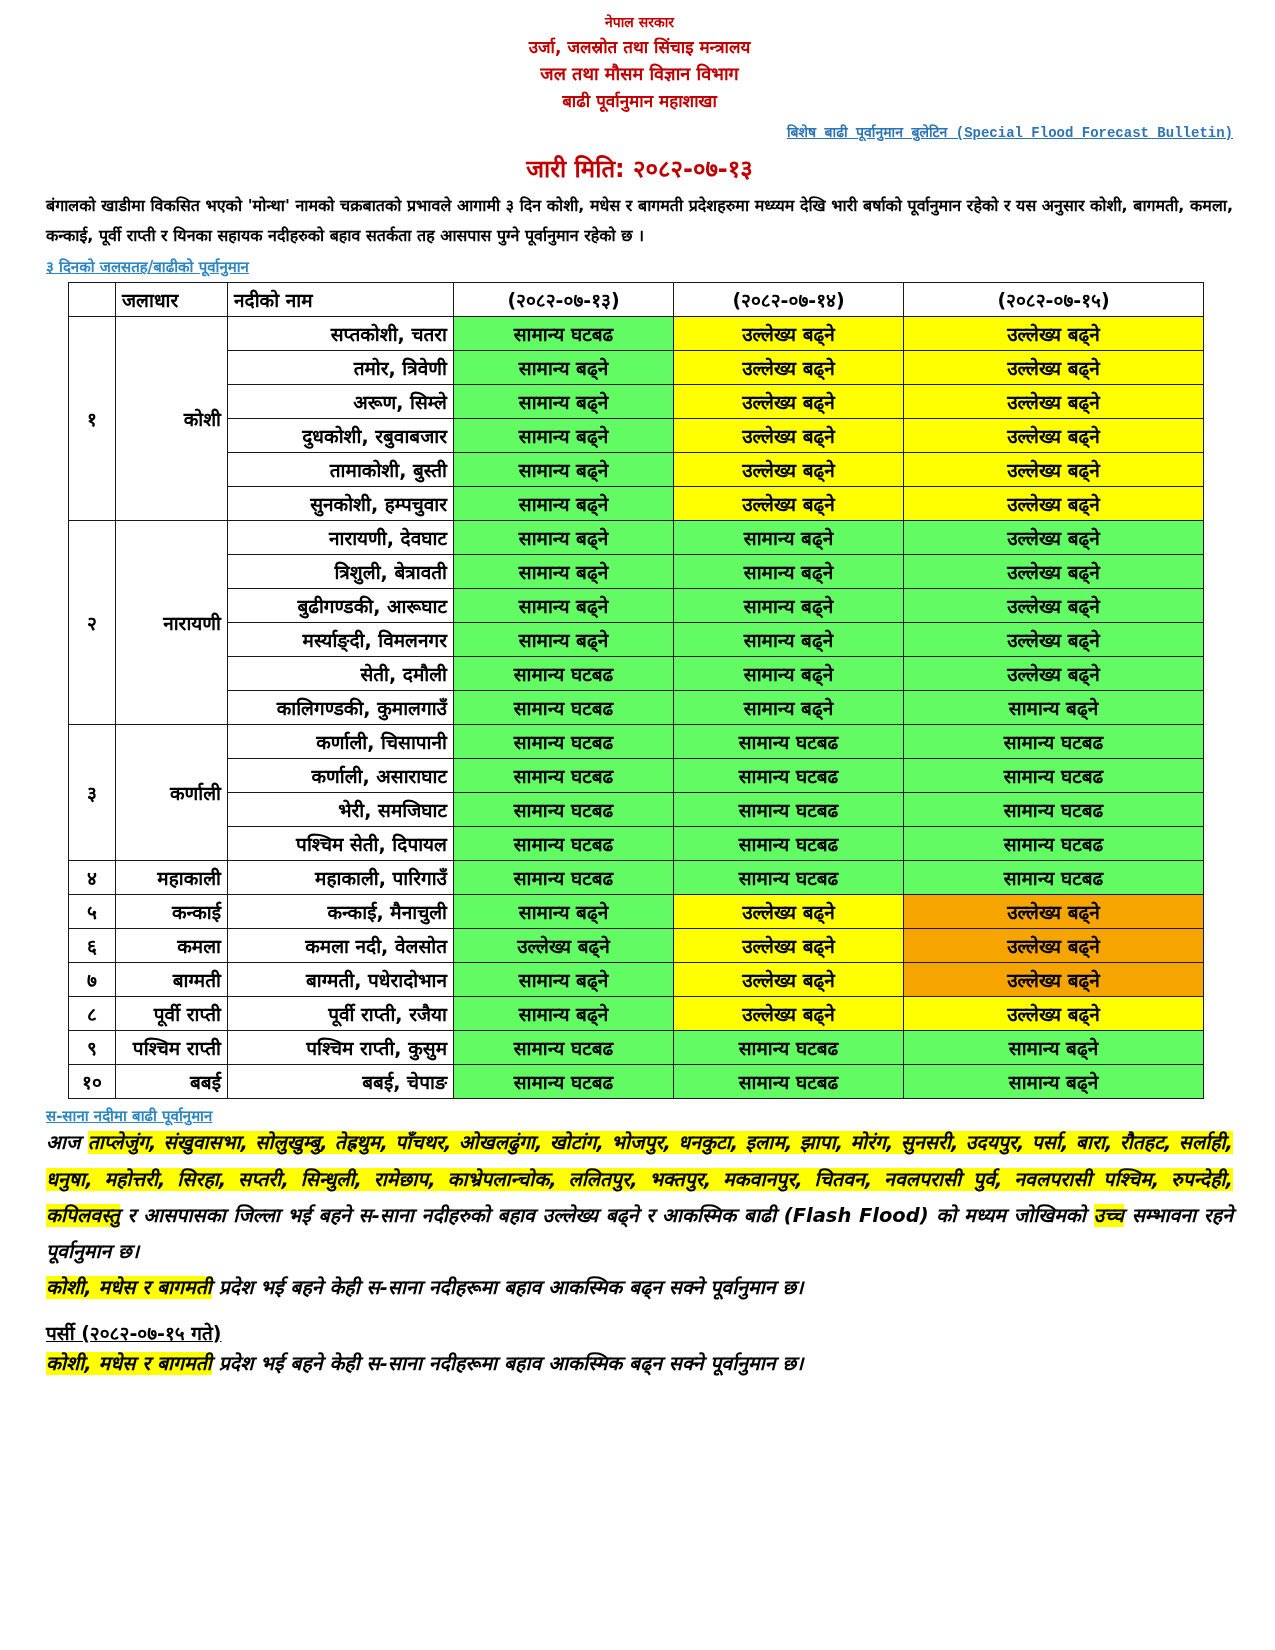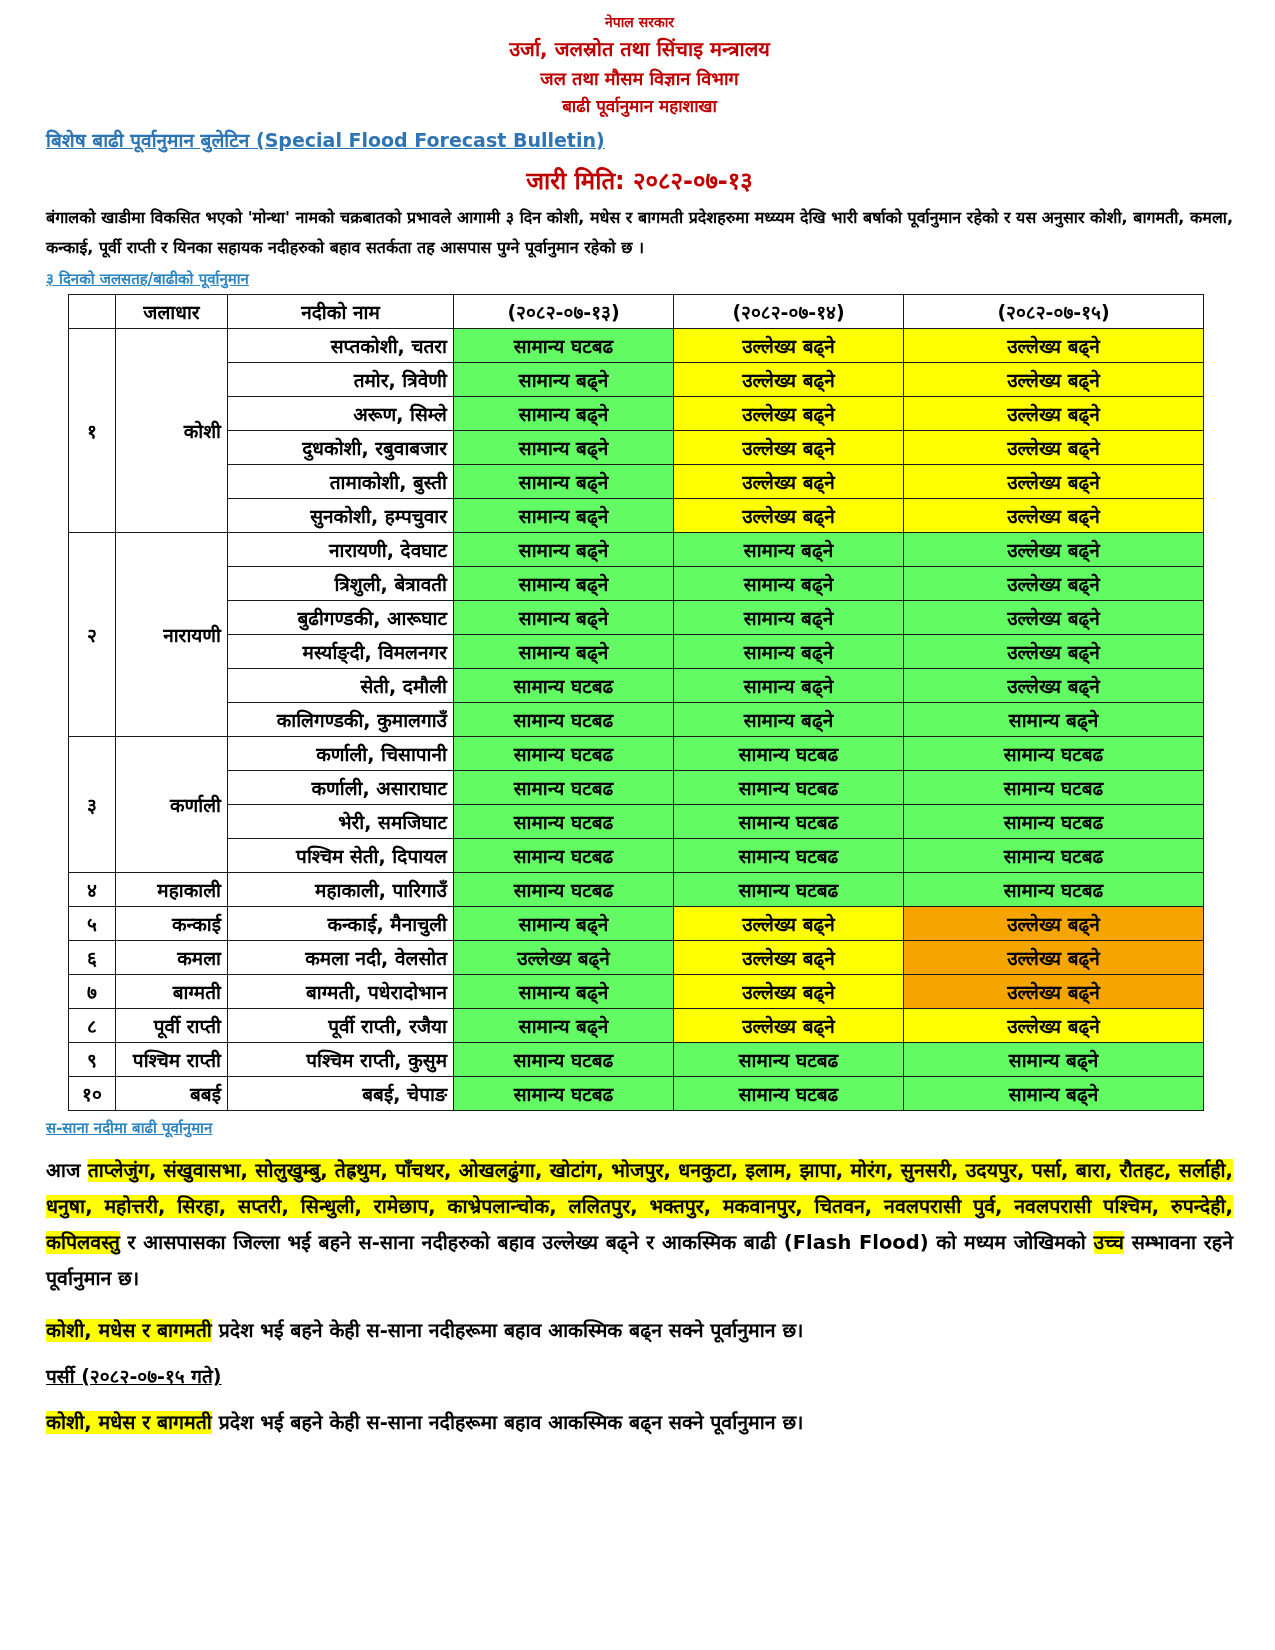--- a/index.html
+++ b/index.html
@@ -6,26 +6,26 @@
   body{
     width:1275px;height:1650px;
     font-family:"DejaVu Sans","Liberation Sans",sans-serif;
     color:#000;font-weight:bold;
     position:relative;overflow:hidden;
   }
   .page{padding:12px 42px 0 46px;}
   
   .hdr{text-align:center;color:#c00000;line-height:1.55;}
   .hdr .l1{font-size:14px;}
-  .hdr .l2{font-size:20px;}
+  .hdr .l2{font-size:17px;}
   .hdr .l3{font-size:18px;}
   .hdr .l4{font-size:17px;}
   .doc-title{
-    text-align:left;color:#2e75b6;font-size:19px;
-    text-decoration:underline;margin-top:8px;
+    text-align:right;color:#2e75b6;font-size:14px;
+    text-decoration:underline;margin-top:8px;font-family:Liberation Mono, monospace;
   }
   .issue-date{text-align:center;color:#c00000;font-size:24px;margin-top:10px;}
   
   .intro{
     font-size:16px;line-height:1.85;text-align:justify;margin-top:7px;
   }
   .sec-heading{
     color:#2e86c1;font-size:15px;text-decoration:underline;margin-top:6px;
   }
   
@@ -38,30 +38,30 @@
     font-size:19px;font-weight:bold;
     height:33px;padding:0 6px;overflow:hidden;white-space:nowrap;
   }
   col.c-sn{width:47px;}
   col.c-basin{width:112px;}
   col.c-river{width:226px;}
   col.c-d1{width:220px;}
   col.c-d2{width:230px;}
   col.c-d3{width:300px;}
   table.fc th{background:#fff;text-align:center;}
-  table.fc th.h-basin,table.fc th.h-river{text-align:center;}
+  table.fc th.h-basin,table.fc th.h-river{text-align:left;}
   td.sn{text-align:center;}
   td.basin,td.river{text-align:right;}
   td.fcst{text-align:center;}
   
   .sub-heading{
     font-size:19px;text-decoration:underline;margin-top:14px;
   }
   .rich{
-    font-size:19.5px;line-height:1.85;text-align:justify;margin-top:16px;
+    font-size:19.5px;line-height:1.85;text-align:justify;margin-top:0;font-style:italic;
   }
   .rich .hl{background:#ffff00;}
 </style>
 </head>
 <body>
 
 <div class="page">
 
   <div class="hdr">
     <div class="l1">नेपाल सरकार</div>

